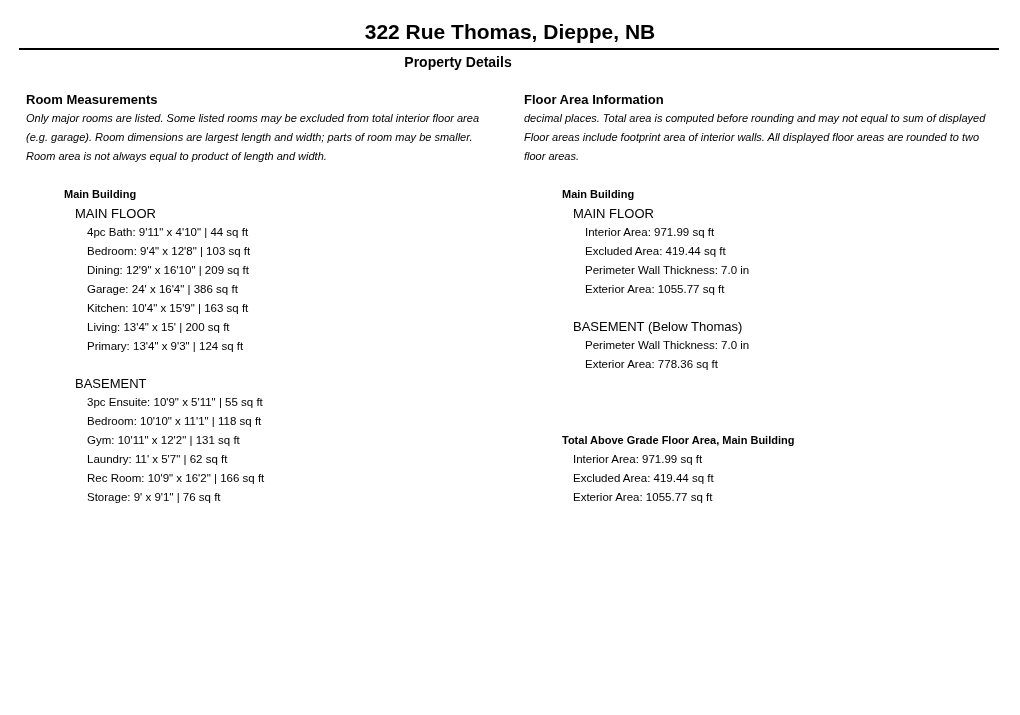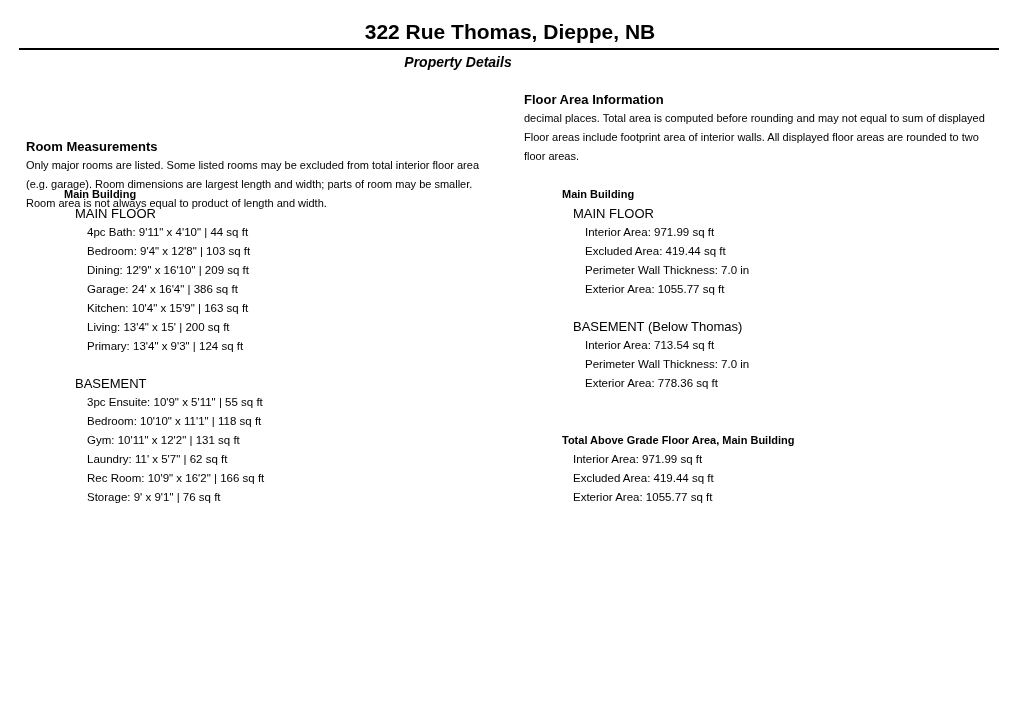--- a/index.html
+++ b/index.html
@@ -9,27 +9,27 @@
     }
     .title {
       position: absolute; left: 0; top: 18px; width: 1020px; text-align: center;
       font-size: 21px; font-weight: bold; line-height: 28px;
     }
     .rule {
       position: absolute; left: 19px; top: 48px; width: 980px; height: 2px; background: #000;
     }
     .subtitle {
       position: absolute; left: 0; top: 53px; width: 916px; text-align: center;
-      font-size: 14px; font-weight: bold; line-height: 18px; font-style: italic;
+      font-size: 14px; font-weight: bold; line-height: 18px;
     }
     .col { position: absolute; top: 92px; }
-    .col.left { left: 26px; width: 480px; margin-top: 47px; }
+    .col.left { left: 26px; width: 480px; }
     .col.right { left: 524px; width: 485px; }
     .sec-title { font-size: 13px; font-weight: bold; line-height: 16px; height: 17px; }
-    .desc { font-size: 11px; line-height: 19px; }
+    .desc { font-size: 11px; line-height: 19px; font-style: italic; }
     .desc p { margin: 0; }
 
     .blk { position: absolute; }
     .bld { font-size: 11px; font-weight: bold; line-height: 19px; }
     .lvl { font-size: 13px; line-height: 19px; padding-left: 11px; }
     .row { font-size: 11.5px; line-height: 19px; padding-left: 23px; white-space: nowrap; }
     .row-t { font-size: 11.5px; line-height: 19px; padding-left: 11px; white-space: nowrap; }
     .gap { height: 18px; }
   </style>
 </head>
@@ -79,21 +79,20 @@
 
 <div class="blk" style="left:562px; top:185px;">
   <div class="bld">Main Building</div>
   <div class="lvl">MAIN FLOOR</div>
   <div class="row">Interior Area: 971.99 sq ft</div>
   <div class="row">Excluded Area: 419.44 sq ft</div>
   <div class="row">Perimeter Wall Thickness: 7.0 in</div>
   <div class="row">Exterior Area: 1055.77 sq ft</div>
   <div class="gap"></div>
   <div class="lvl">BASEMENT (Below Thomas)</div>
-  <div class="row">Interior Area: 713.54 sq ft</div>
   <div class="row">Perimeter Wall Thickness: 7.0 in</div>
   <div class="row">Exterior Area: 778.36 sq ft</div>
 </div>
 
 <div class="blk" style="left:562px; top:431px;">
   <div class="bld">Total Above Grade Floor Area, Main Building</div>
   <div class="row-t">Interior Area: 971.99 sq ft</div>
   <div class="row-t">Excluded Area: 419.44 sq ft</div>
   <div class="row-t">Exterior Area: 1055.77 sq ft</div>
 </div>

